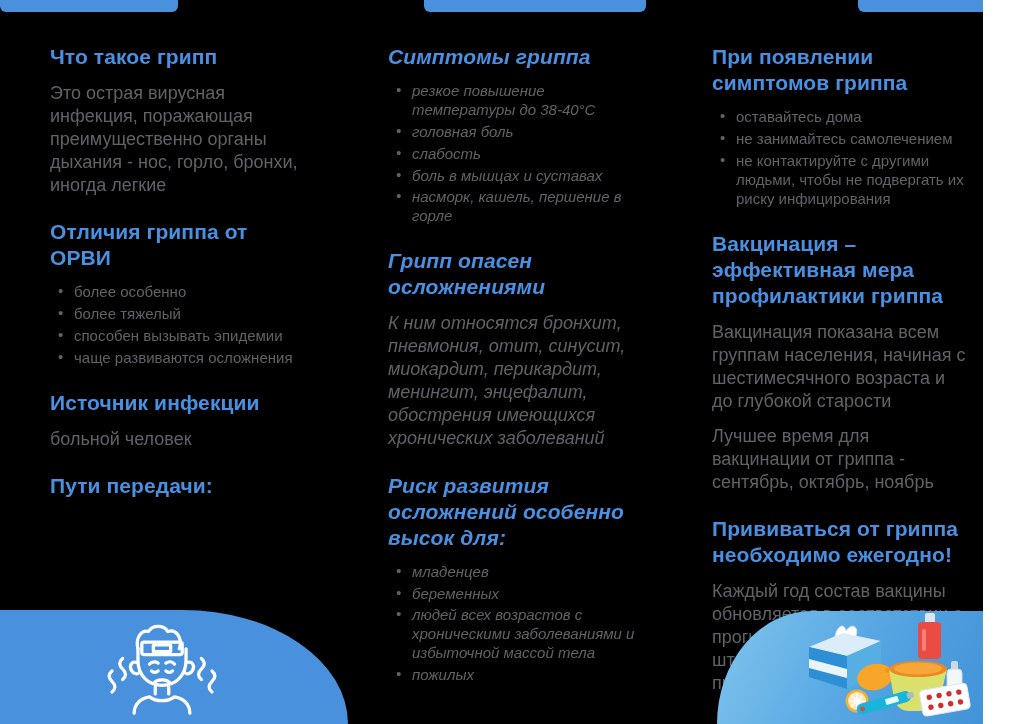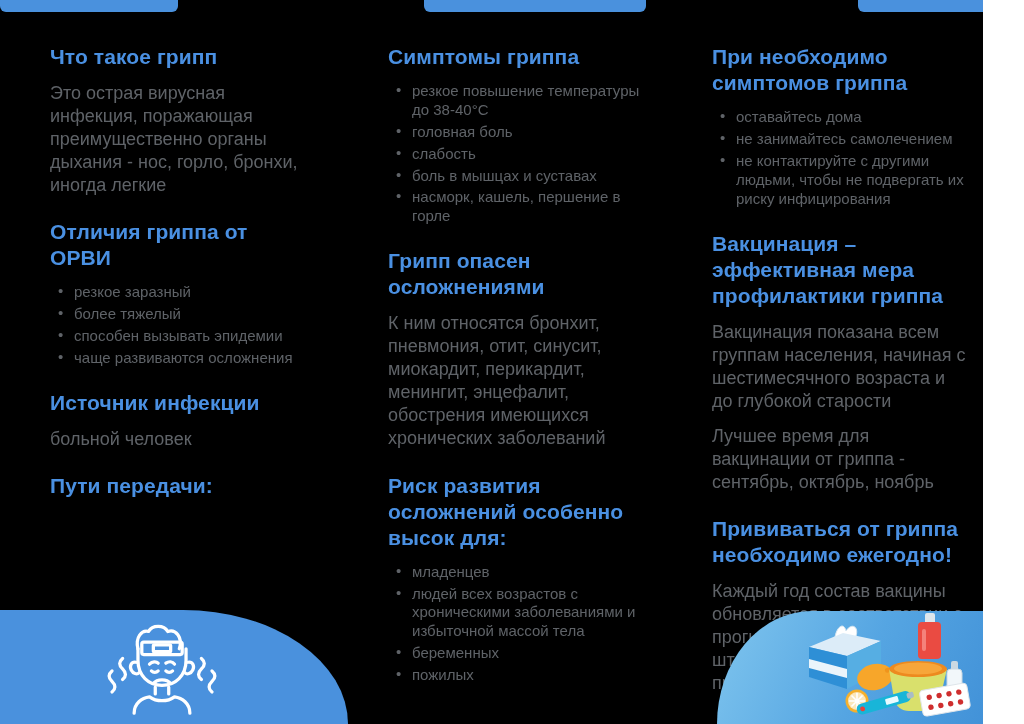--- a/index.html
+++ b/index.html
@@ -9,21 +9,21 @@
   }
   
   .tab{position:absolute;top:0;height:12px;background:#4a91dd;border-radius:0 0 6px 6px;}
   .tab-left{left:0;width:178px;}
   .tab-mid{left:424px;width:222px;}
   .tab-right{left:858px;width:166px;}
 
   
   .col{position:absolute;top:44px;}
   #col1{left:50px;width:272px;}
-  #col2{left:388px;width:264px;}
+  #col2{left:388px;width:264px;font-style:italic;}
   #col3{left:712px;width:280px;}
 
   .sec{margin:0 0 22px 0;}
   .h{
     color:#4a90e2;font-weight:700;font-size:21px;line-height:1.24;
     margin:0 0 12px 0;letter-spacing:.1px;
   }
   #col1 .h{max-width:240px;}
   #col2 .h{max-width:238px;}
   #col3 .h{max-width:262px;}
@@ -61,21 +61,21 @@
   <div class="tab tab-right"></div>
 
   <div class="col" id="col1">
     <div class="sec">
       <h2 class="h">Что такое грипп</h2>
       <p class="p">Это острая вирусная инфекция, поражающая преимущественно органы дыхания - нос, горло, бронхи, иногда легкие</p>
     </div>
     <div class="sec">
       <h2 class="h">Отличия гриппа от ОРВИ</h2>
       <ul class="list">
-        <li>резкое заразный</li>
+        <li>более особенно</li>
         <li>более тяжелый</li>
         <li>способен вызывать эпидемии</li>
         <li>чаще развиваются осложнения</li>
       </ul>
     </div>
     <div class="sec">
       <h2 class="h">Источник инфекции</h2>
       <p class="p">больной человек</p>
     </div>
     <div class="sec">
@@ -95,30 +95,30 @@
       </ul>
     </div>
     <div class="sec">
       <h2 class="h">Грипп опасен осложнениями</h2>
       <p class="p">К ним относятся бронхит, пневмония, отит, синусит, миокардит, перикардит, менингит, энцефалит, обострения имеющихся хронических заболеваний</p>
     </div>
     <div class="sec">
       <h2 class="h">Риск развития осложнений особенно высок для:</h2>
       <ul class="list">
         <li>младенцев</li>
+        <li>беременных</li>
         <li>людей всех возрастов с хроническими заболеваниями и избыточной массой тела</li>
-        <li>беременных</li>
         <li>пожилых</li>
       </ul>
     </div>
   </div>
 
   <div class="col" id="col3">
     <div class="sec">
-      <h2 class="h">При необходимо симптомов гриппа</h2>
+      <h2 class="h">При появлении симптомов гриппа</h2>
       <ul class="list">
         <li>оставайтесь дома</li>
         <li>не занимайтесь самолечением</li>
         <li>не контактируйте с другими людьми, чтобы не подвергать их риску инфицирования</li>
       </ul>
     </div>
     <div class="sec">
       <h2 class="h">Вакцинация – эффективная мера профилактики гриппа</h2>
       <p class="p">Вакцинация показана всем группам населения, начиная с шестимесячного возраста и до глубокой старости</p>
       <p class="p">Лучшее время для вакцинации от гриппа - сентябрь, октябрь, ноябрь</p>

